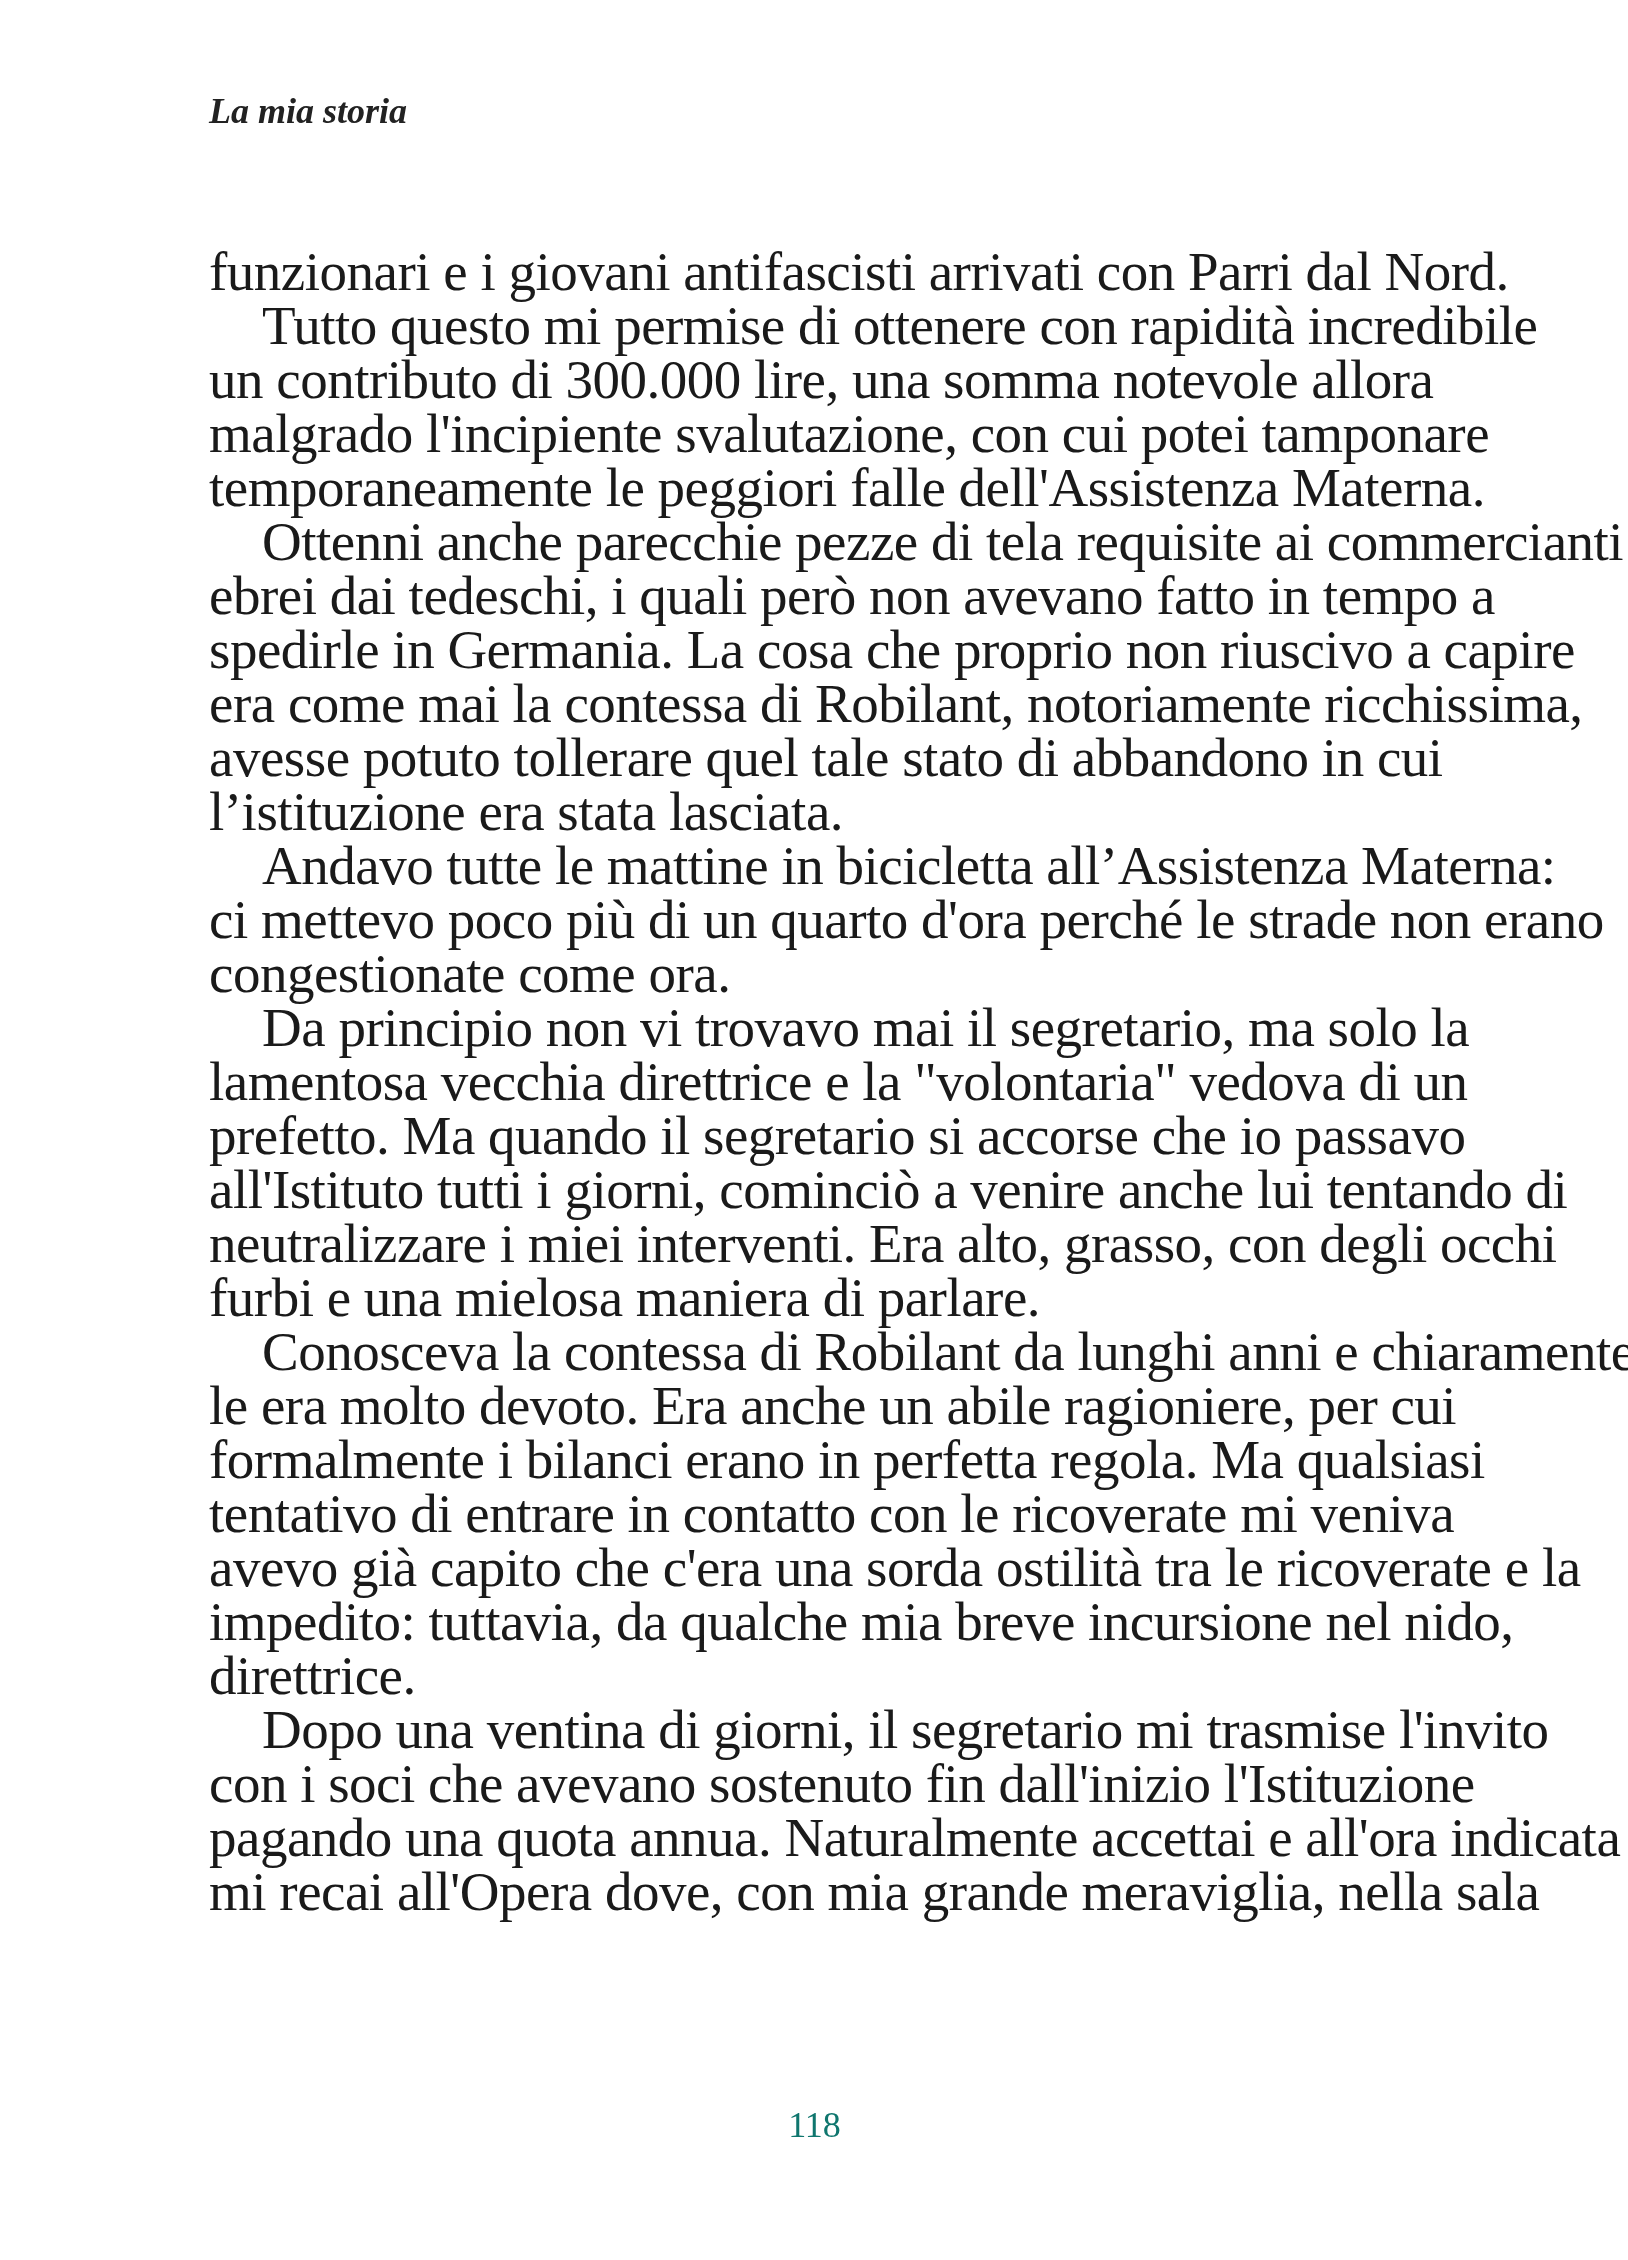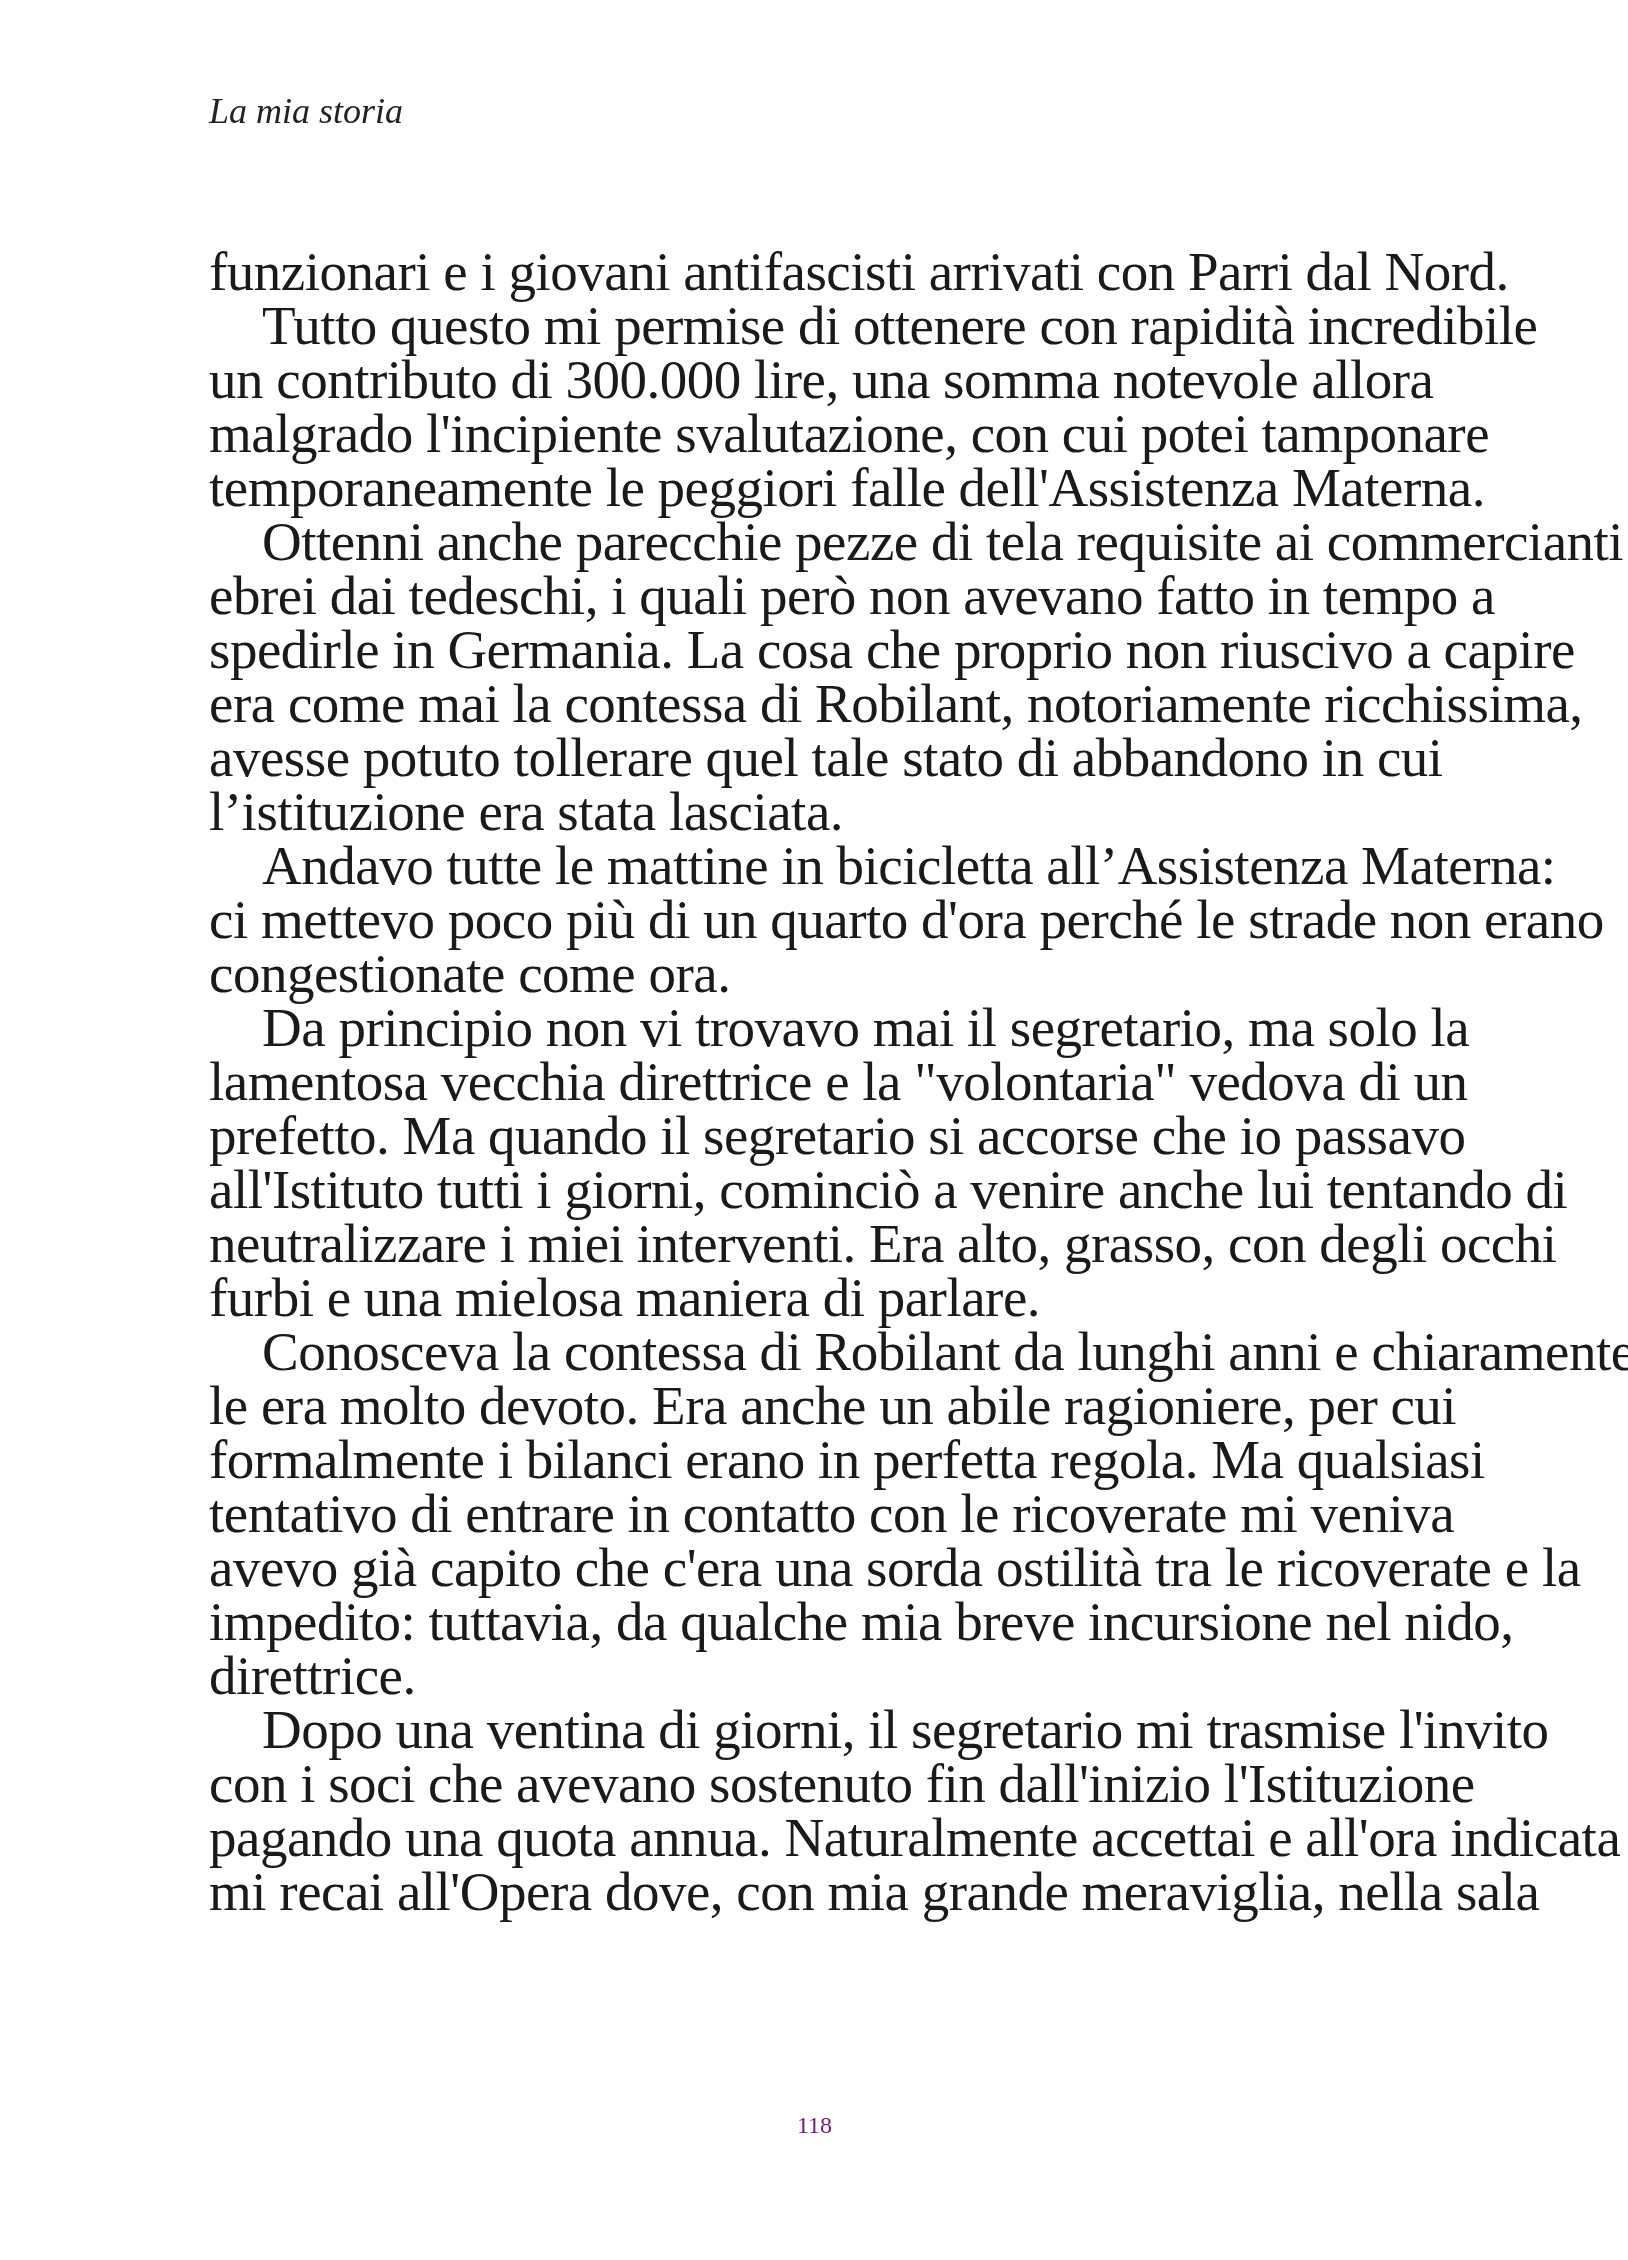--- a/index.html
+++ b/index.html
@@ -16,20 +16,21 @@
       color: #1a1a1a;
     }
     .running-header {
       position: absolute;
       left: 209px;
       top: 89px;
       font-style: italic;
       font-size: 36px;
       line-height: 45px;
       color: #222222;
+      font-weight: bold;
     }
     .body-text {
       position: absolute;
       left: 209px;
       top: 245px;
       width: 1167px;
     }
     .line {
       display: block;
       height: 54px;
@@ -45,23 +46,23 @@
     }
     .line.indent {
       padding-left: 53px;
     }
     .page-number {
       position: absolute;
       left: 0;
       width: 1629px;
       top: 2103px;
       text-align: center;
-      font-size: 24px;
+      font-size: 36px;
       line-height: 45px;
-      color: #701a75;
+      color: #0f766e;
     }
   </style>
 </head>
 <body>
 
 <div class="running-header">La mia storia</div>
 
 <div class="body-text">
 
   <div>

